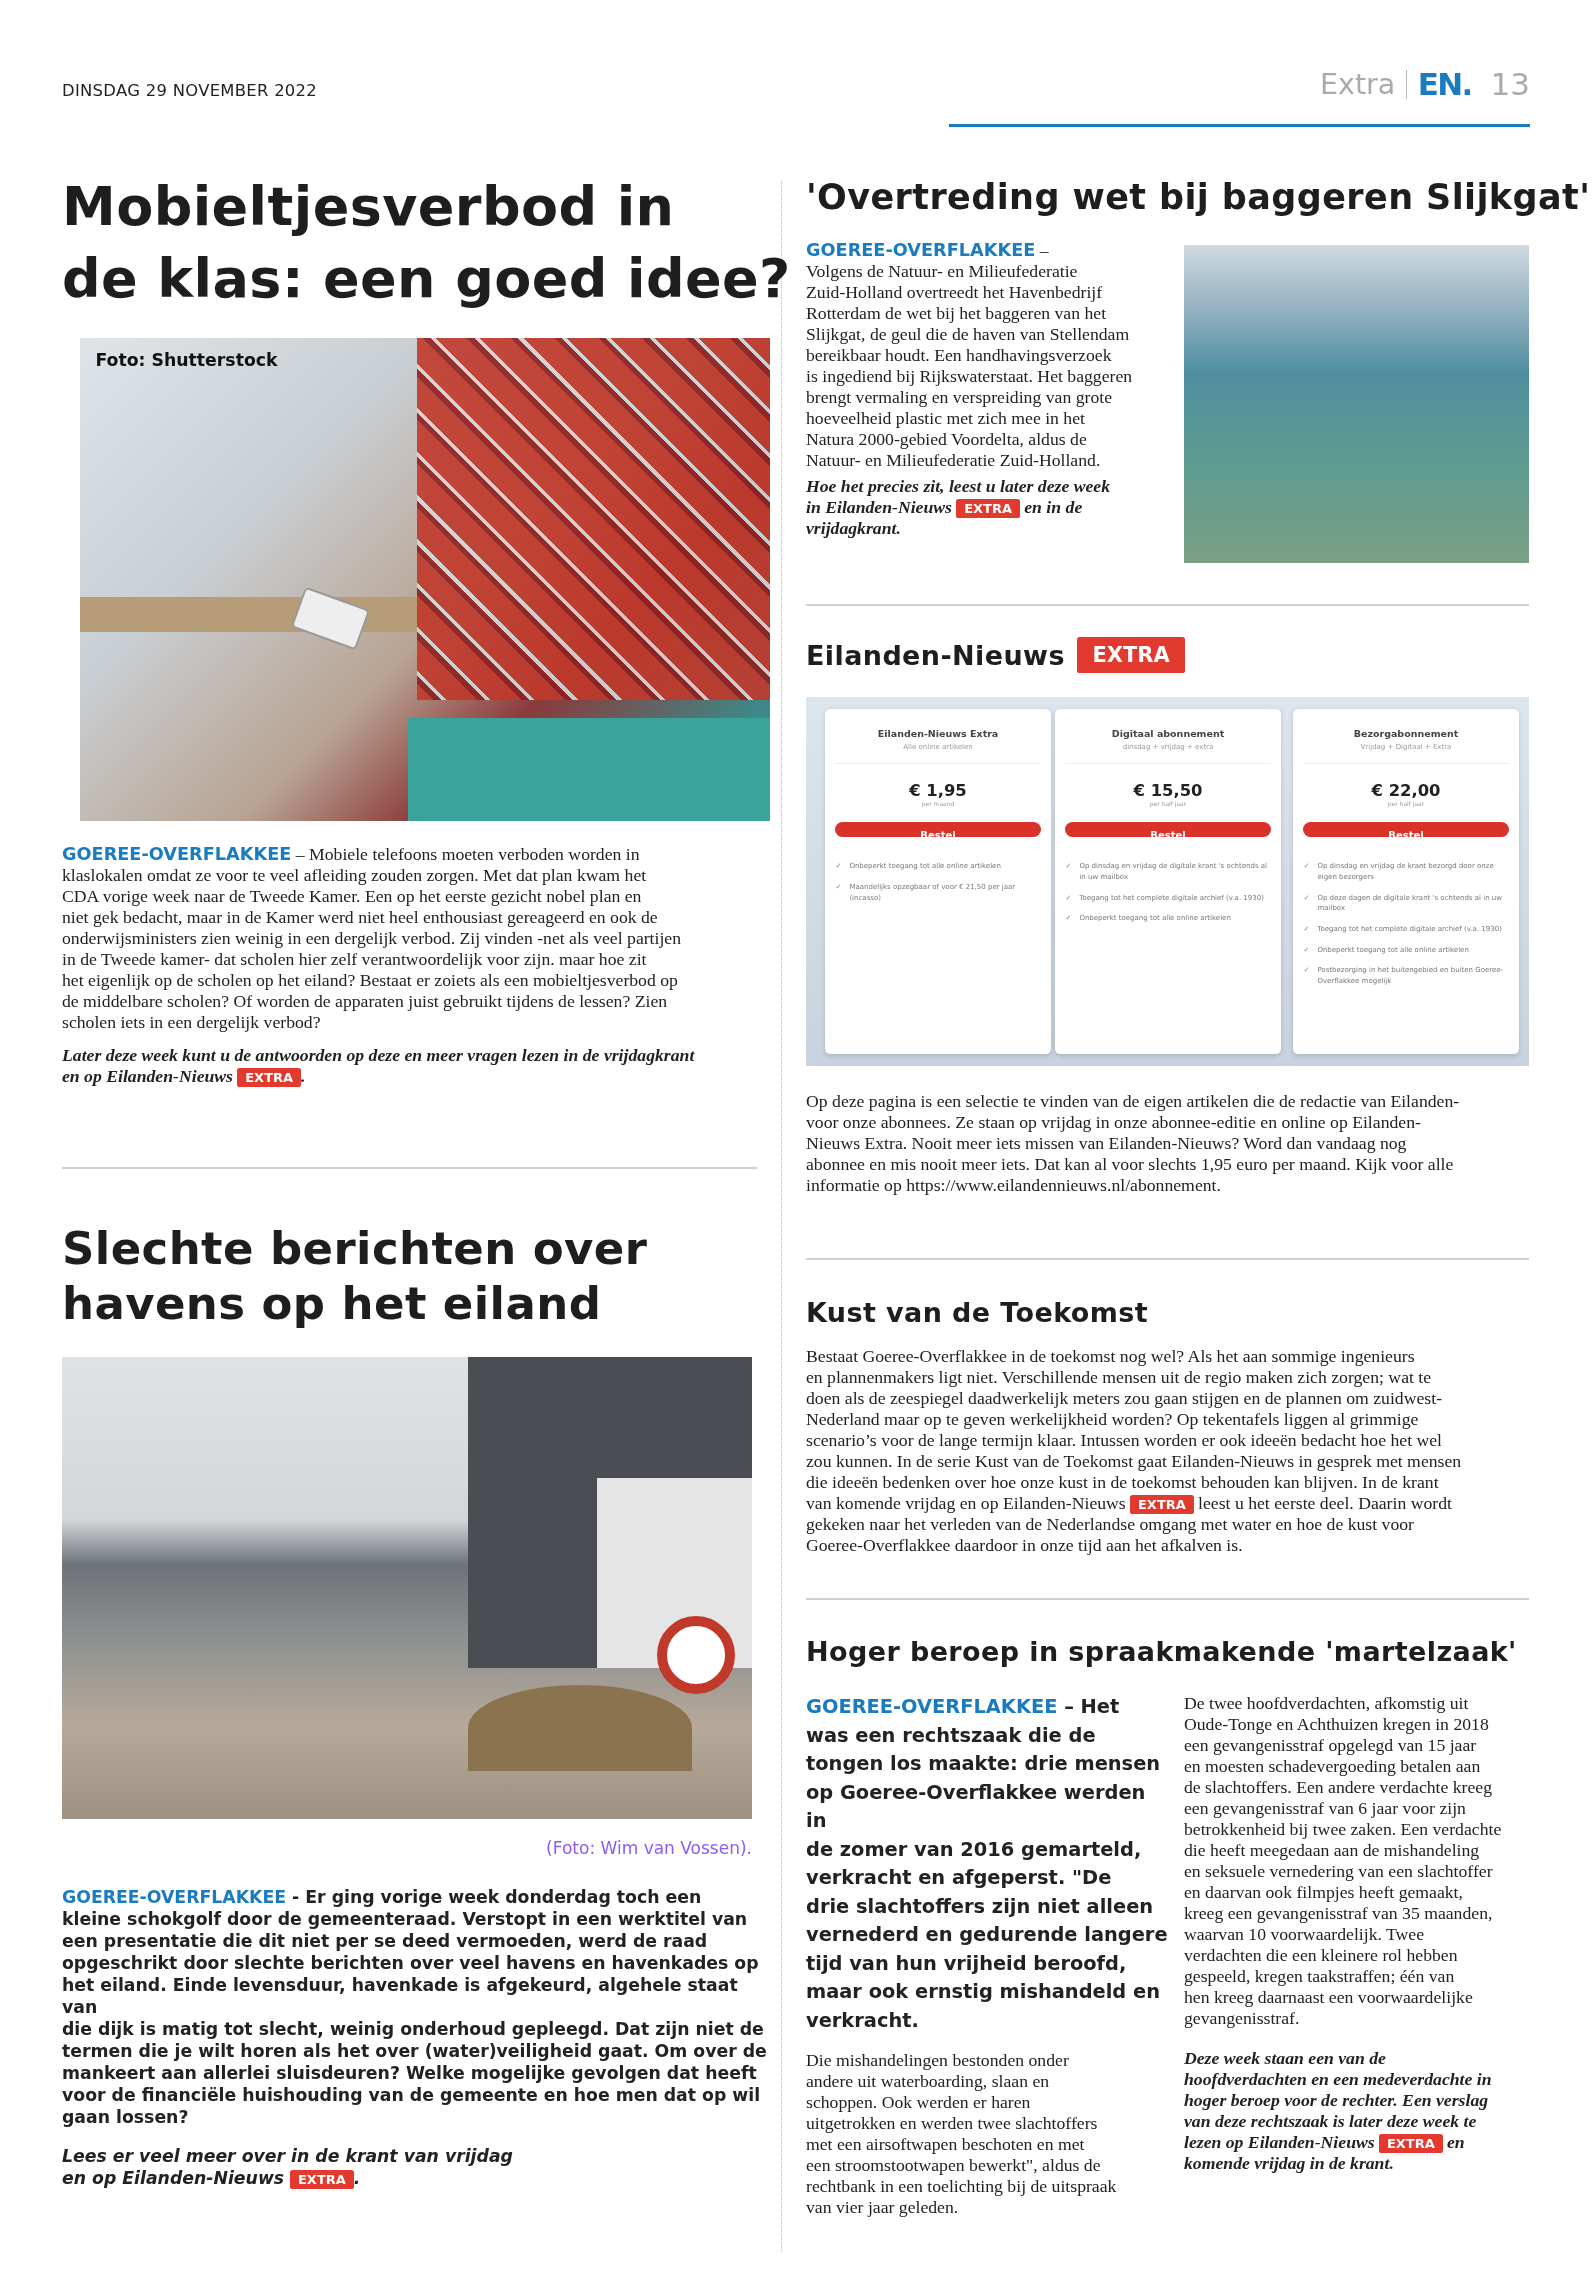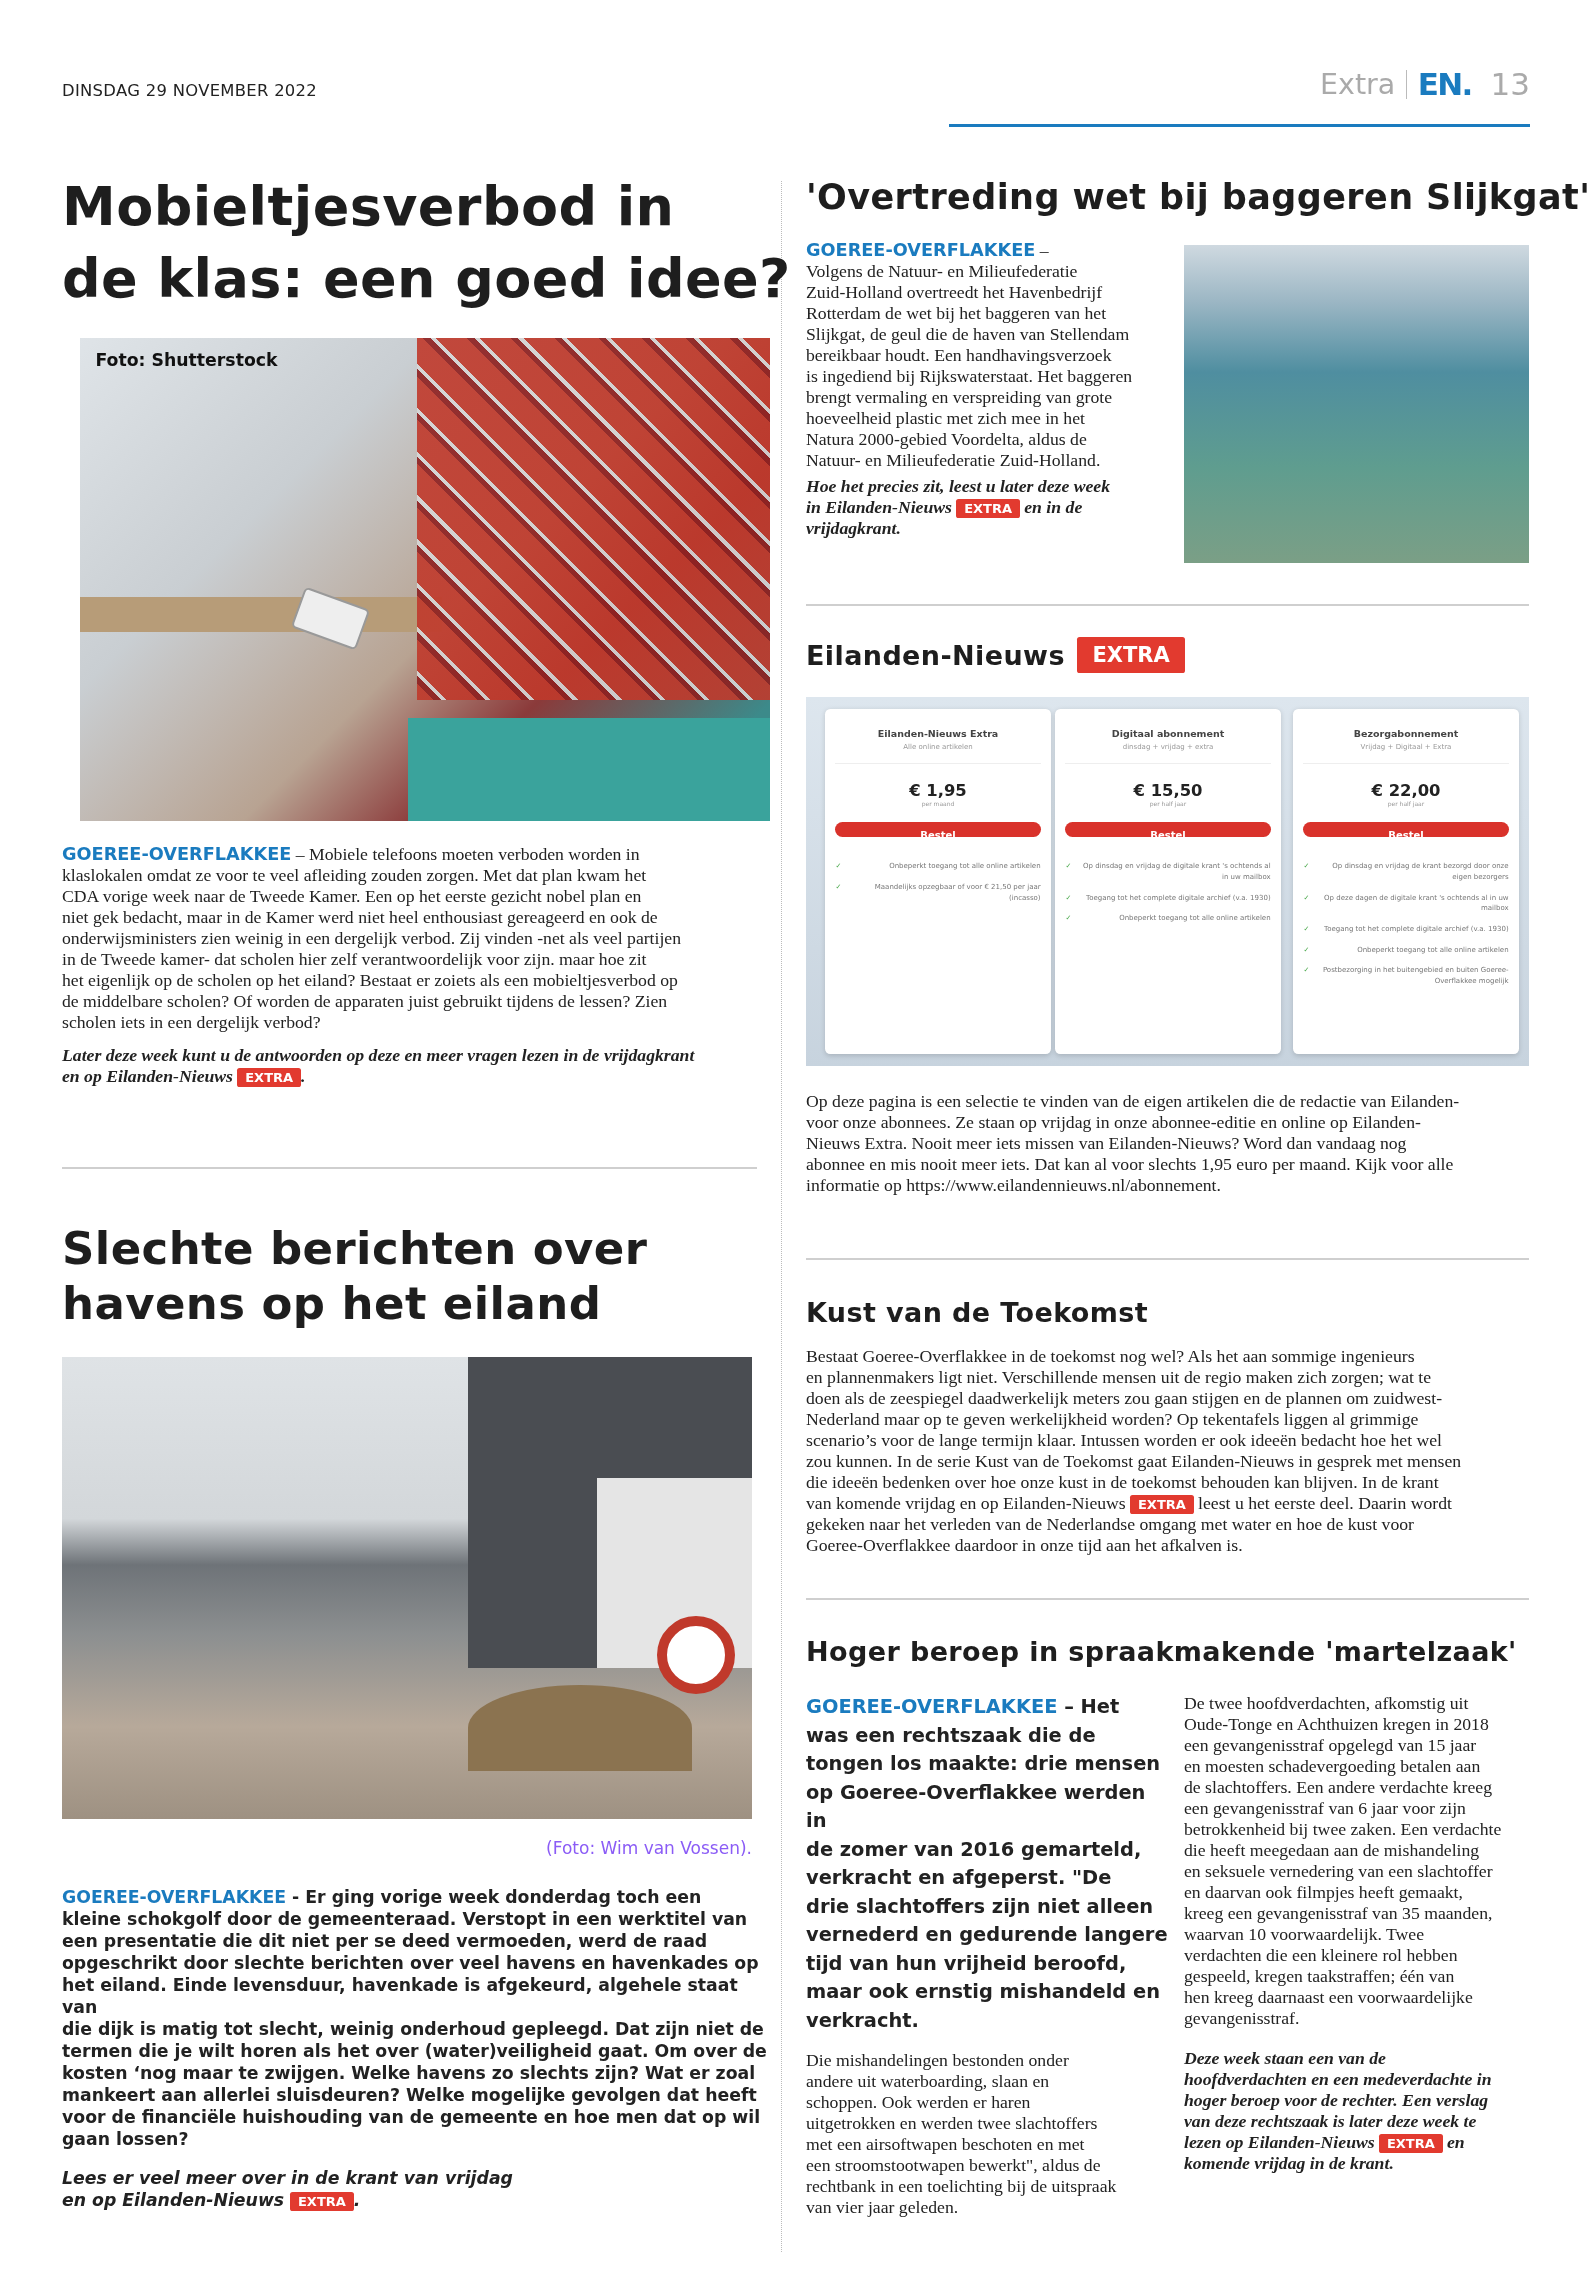--- a/index.html
+++ b/index.html
@@ -38,21 +38,21 @@
 #img3 .sign{position:absolute;left:595px;top:259px;width:78px;height:78px;border-radius:50%;background:#fff;border:10.4px solid #c0392b}
 
 #pricing{left:806px;top:697px;width:723px;height:369px;background:linear-gradient(180deg,#dde6ee,#c7d3de);padding:12px 10.4px}
 .card{position:absolute;top:12px;width:226px;height:345px;background:#fff;border-radius:5.2px;box-shadow:0 1.7px 5.2px rgba(0,0,0,.15);font-family:"DejaVu Sans",sans-serif;text-align:center}
 .card .t{font-size:9.5px;font-weight:bold;color:#444;margin-top:19px}
 .card .s{font-size:7px;color:#999;margin-top:3.5px}
 .card hr{border:none;border-top:0.9px solid #eee;margin:12px 10.4px}
 .card .p{font-size:16.4px;font-weight:bold;color:#222;margin-top:17.3px}
 .card .pp{font-size:6px;color:#999}
 .card .btn{margin:15.5px 10.4px 0;height:15px;background:#d9322b;color:#fff;font-size:10px;font-weight:bold;line-height:28px;border-radius:13px}
-.card ul{list-style:none;text-align:right;margin:24px 10.4px 0}
+.card ul{list-style:none;text-align:left;margin:24px 10.4px 0}
 .card li{font-size:7px;color:#777;line-height:10.4px;margin-bottom:10.4px;padding-left:14px;position:relative}
 .card li::before{content:"✓";position:absolute;left:0;color:#49a84a;font-weight:bold}
 </style>
 </head>
 <body>
 
 <div id="date" class="abs">DINSDAG 29 NOVEMBER 2022</div>
 <div id="hdr-right" class="abs">
   <span class="ex">Extra</span>
   <span class="sep"></span>
@@ -101,21 +101,20 @@
 </div>
 <div class="abs sans" style="right:840px;top:1838px;font-size:17px;font-weight:normal;color:#8b5cf6">(Foto: Wim van Vossen).</div>
 <div class="abs sans" style="left:62px;top:1886px;width:708px;font-size:17.3px;line-height:22px;font-weight:bold;color:#222">
   <div><span class="blue">GOEREE-OVERFLAKKEE</span><span> - Er ging vorige week donderdag toch een</span></div>
   <div>kleine schokgolf door de gemeenteraad. Verstopt in een werktitel van</div>
   <div>een presentatie die dit niet per se deed vermoeden, werd de raad</div>
   <div>opgeschrikt door slechte berichten over veel havens en havenkades op</div>
   <div>het eiland. Einde levensduur, havenkade is afgekeurd, algehele staat van</div>
   <div>die dijk is matig tot slecht, weinig onderhoud gepleegd. Dat zijn niet de</div>
   <div>termen die je wilt horen als het over (water)veiligheid gaat. Om over de</div>
-  <div>kosten ‘nog maar te zwijgen. Welke havens zo slechts zijn? Wat er zoal</div>
   <div>mankeert aan allerlei sluisdeuren? Welke mogelijke gevolgen dat heeft</div>
   <div>voor de financiële huishouding van de gemeente en hoe men dat op wil</div>
   <div>gaan lossen?</div>
   <div style="margin-top:17.3px;font-style:italic">Lees er veel meer over in de krant van vrijdag</div>
   <div style="font-style:italic"><span>en op Eilanden-Nieuws</span> <span class="extra">EXTRA</span>.</div>
 </div>
 
 <div class="abs h1" style="left:806px;top:173px;font-size:35px;line-height:48px">'Overtreding wet bij baggeren Slijkgat'</div>
 <div class="abs body" style="left:806px;top:240px;width:362px;font-size:17.7px;line-height:21px">
   <div><span class="blue">GOEREE-OVERFLAKKEE</span><span> –</span></div>

